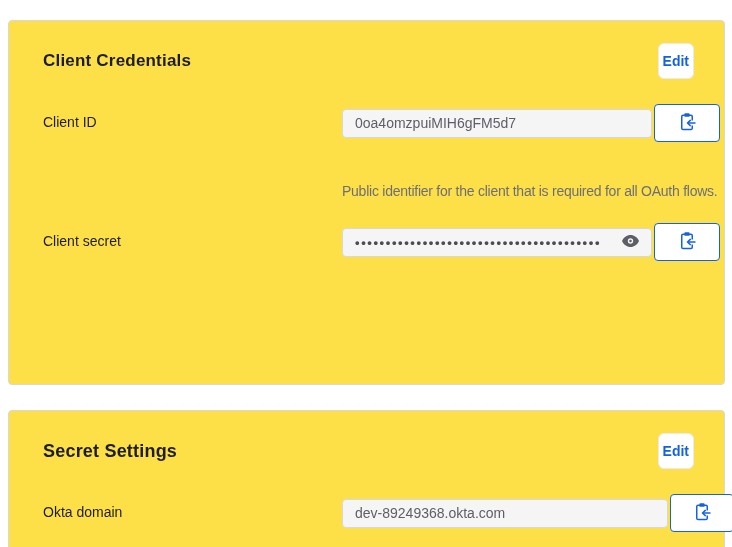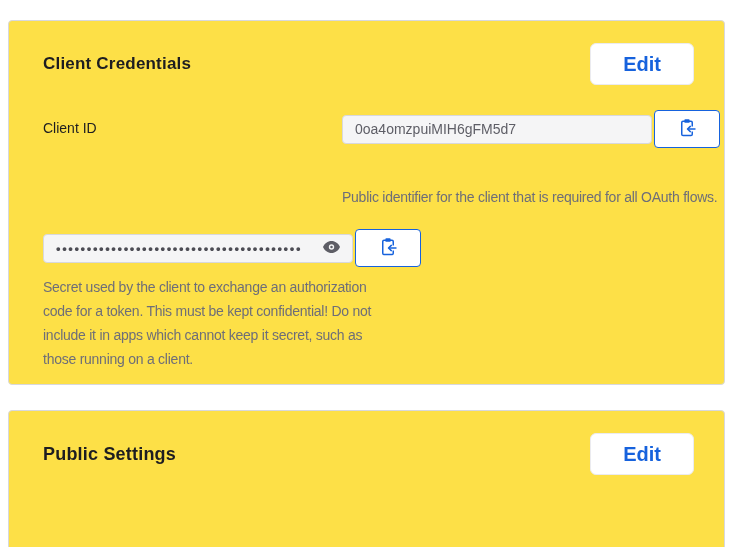--- a/index.html
+++ b/index.html
@@ -32,27 +32,27 @@
     margin: 0;
     font-size: 17px;
     font-weight: bold;
     letter-spacing: 0.2px;
     color: #1d1d21;
   }
   #card-general-settings .section-title { font-size: 18px; }
 
   .edit-btn {
     font-family: inherit;
-    font-size: 20px;
+    font-size: 14px;
     font-weight: 700;
     color: #1662dd;
     background: #ffffff;
     border: 1px solid #ebebef;
     border-radius: 6px;
-    padding: 10px 32px;
+    padding: 10px 4px;
     cursor: pointer;
     line-height: 1;
   }
 
   .row {
     display: flex;
     padding-left: 34px;
     padding-right: 30px;
     gap: 28px;
   }
@@ -149,20 +149,21 @@
               <path d="M12.3 8.4 L9.5 11 L12.3 13.6" stroke="#1662dd" stroke-width="1.5" fill="none" stroke-linejoin="round" stroke-linecap="round"></path>
             </svg>
           </span>
         </button>
       </div>
       <p class="help help-id">Public identifier for the client that is required for all OAuth flows.</p>
     </div>
   </div>
 
   <div class="row row-2">
+    <div class="row-label">Client secret</div>
     <div class="row-field">
       <div class="field-group">
         <div class="text-input secret">
           <span class="dots">••••••••••••••••••••••••••••••••••••••••</span>
           <span class="eye-btn">
             <span>
               <svg width="17" height="12" viewBox="0 0 17 12" aria-hidden="true">
                 <path d="M8.5 0C4.8 0 1.55 2.35 0 6c1.55 3.65 4.8 6 8.5 6S15.45 9.65 17 6C15.45 2.35 12.2 0 8.5 0z" fill="#5e5e66"></path>
                 <circle cx="8.5" cy="6" r="2.7" fill="#f5f5f6"></circle>
                 <circle cx="8.5" cy="6" r="1.25" fill="#5e5e66"></circle>
@@ -175,24 +176,44 @@
             <svg width="18" height="20" viewBox="0 0 18 20" aria-hidden="true">
               <rect x="3.75" y="3.2" width="10.5" height="14.3" rx="1.3" fill="none" stroke="#1662dd" stroke-width="1.5"></rect>
               <rect x="6.4" y="1.2" width="5.2" height="3.6" rx="0.9" fill="#1662dd"></rect>
               <path d="M17.5 11 H9" stroke="#ffffff" stroke-width="5" fill="none"></path>
               <path d="M17.5 11 H10" stroke="#1662dd" stroke-width="1.5" fill="none"></path>
               <path d="M12.3 8.4 L9.5 11 L12.3 13.6" stroke="#1662dd" stroke-width="1.5" fill="none" stroke-linejoin="round" stroke-linecap="round"></path>
             </svg>
           </span>
         </button>
       </div>
-      <p class="help help-secret">Secret used by the client to exchange an authorization code for a token. This must be kept confidential! Do not include it in apps which cannot keep it secret, such as those running on a client.</p>
     </div>
   </div>
 </div>
 
 <div class="card" id="card-general-settings">
   <div class="card-header">
-    <h2 class="section-title">Public Settings</h2>
+    <h2 class="section-title">Secret Settings</h2>
     <button class="edit-btn">Edit</button>
   </div>
 
+  <div class="row row-1 wide">
+    <div class="row-label">Okta domain</div>
+    <div class="row-field">
+      <div class="field-group">
+        <div class="text-input">
+          <span>dev-89249368.okta.com</span>
+        </div>
+        <button class="copy-btn">
+          <span>
+            <svg width="18" height="20" viewBox="0 0 18 20" aria-hidden="true">
+              <rect x="3.75" y="3.2" width="10.5" height="14.3" rx="1.3" fill="none" stroke="#1662dd" stroke-width="1.5"></rect>
+              <rect x="6.4" y="1.2" width="5.2" height="3.6" rx="0.9" fill="#1662dd"></rect>
+              <path d="M17.5 11 H9" stroke="#ffffff" stroke-width="5" fill="none"></path>
+              <path d="M17.5 11 H10" stroke="#1662dd" stroke-width="1.5" fill="none"></path>
+              <path d="M12.3 8.4 L9.5 11 L12.3 13.6" stroke="#1662dd" stroke-width="1.5" fill="none" stroke-linejoin="round" stroke-linecap="round"></path>
+            </svg>
+          </span>
+        </button>
+      </div>
+    </div>
+  </div>
 </div>
 
 </body></html>

